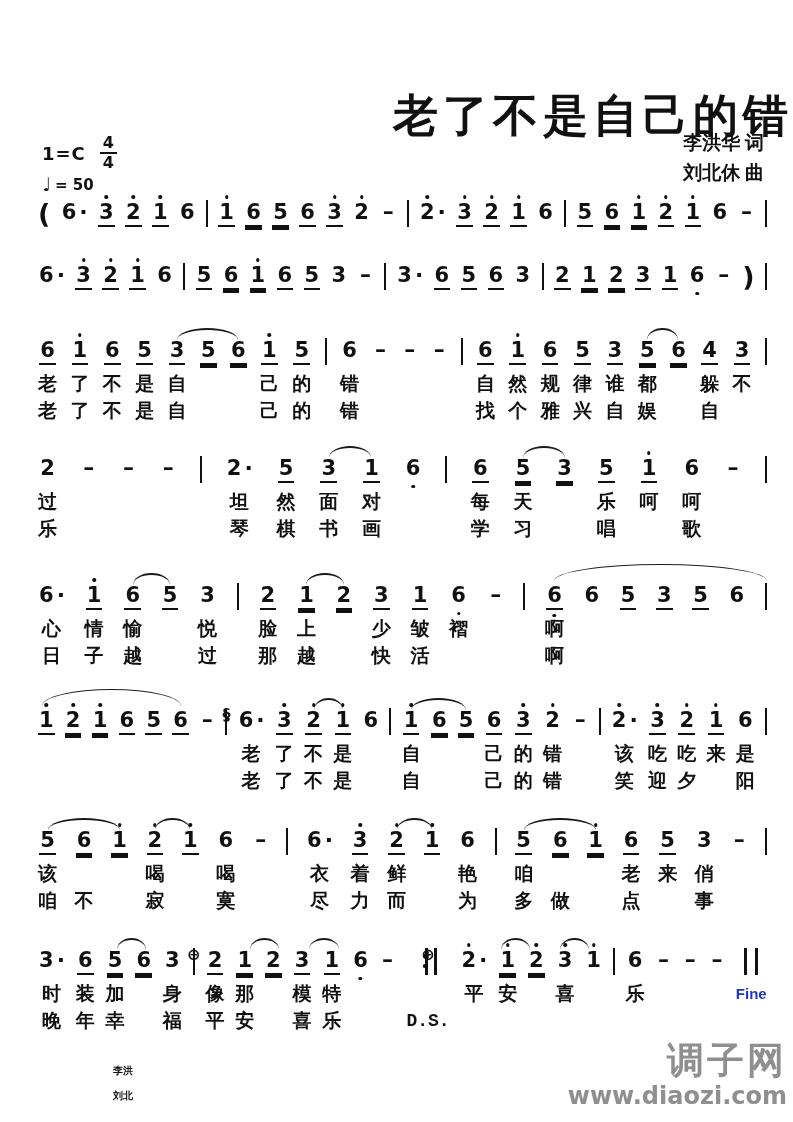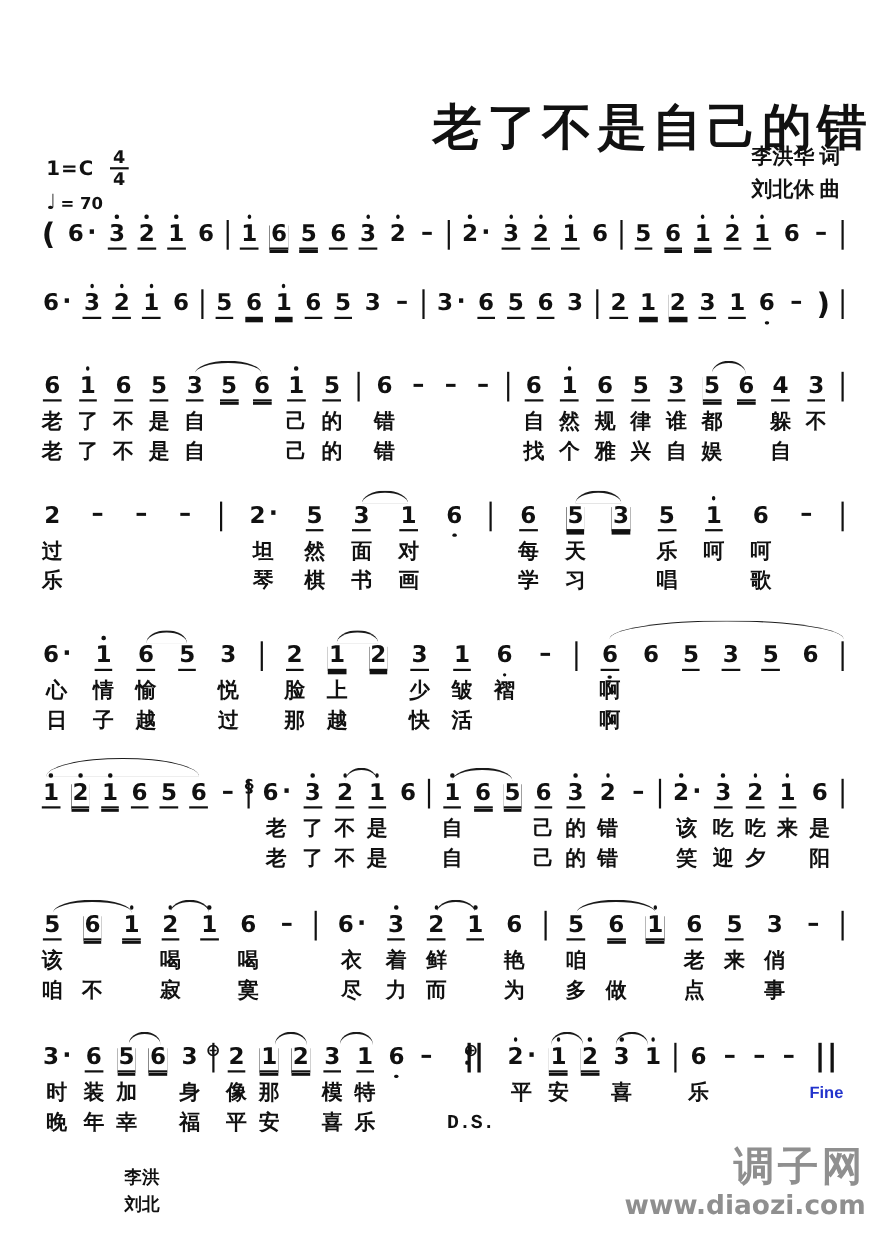--- a/index.html
+++ b/index.html
@@ -43,41 +43,41 @@
   .paren{font-size:27px;font-weight:bold;line-height:24px;}
   i.da{position:absolute;top:-7px;left:50%;transform:translateX(-50%);width:3.5px;height:3.5px;border-radius:50%;background:#111;}
   i.db{position:absolute;bottom:-9px;left:50%;transform:translateX(-50%);width:3.5px;height:3.5px;border-radius:50%;background:#111;}
   .sup{position:absolute;top:-3px;left:50%;transform:translateX(-50%);font-size:16px;font-weight:bold;line-height:1;}
   .lyr{height:27px;line-height:28px;font-size:19px;font-weight:600;white-space:nowrap;font-family:"Liberation Serif",serif;}
   .lyr.fine{color:var(--fine,#2233cc);font-family:"Liberation Sans",sans-serif;font-size:15px;font-weight:bold;}
   .lyr.ds{font-family:Liberation Mono, monospace;font-size:18px;font-weight:bold;}
   .slur{position:absolute;top:4px;height:10px;border-top:2px solid #1a1a1a;border-radius:50% 50% 0 0/100% 100% 0 0;}
   .slur.long{top:-5px;height:16px;border-top-width:1.5px;}
   
-  .foot-credits{position:absolute;left:113px;top:1058px;font-size:16px;font-weight:bold;line-height:25px;width:42px;overflow:hidden;white-space:nowrap;font-family:"Liberation Serif",serif;}
+  .foot-credits{position:absolute;left:113px;top:1058px;font-size:10px;font-weight:bold;line-height:25px;width:42px;overflow:hidden;white-space:nowrap;font-family:"Liberation Serif",serif;}
   .watermark{position:absolute;right:6px;top:1042px;text-align:right;color:var(--wm,#8f8f8f);line-height:1;}
   .wm-name{font-size:37px;font-weight:bold;letter-spacing:3px;font-family:"DejaVu Sans",sans-serif;}
   .wm-url{font-size:24px;font-weight:bold;margin-top:5px;font-family:"DejaVu Sans",sans-serif;text-align:right;}
 </style>
 </head>
 <body>
 
 <div class="title">老了不是自己的错</div>
 
 <div class="keysig">
   <span class="keytxt">1=C</span>
   <span class="frac">
     <b>4</b>
     <b>4</b>
   </span>
 </div>
 
 <div class="tempo">
   <span class="qnote">♩</span>
-  <span>= 70</span>
+  <span>= 50</span>
 </div>
 
 <div class="credits">
   <div>李洪华 词</div>
   <div>刘北休 曲</div>
 </div>
 
 <div id="score">
     <div class="mline" style="top: 186px;">
       <div class="tok">

